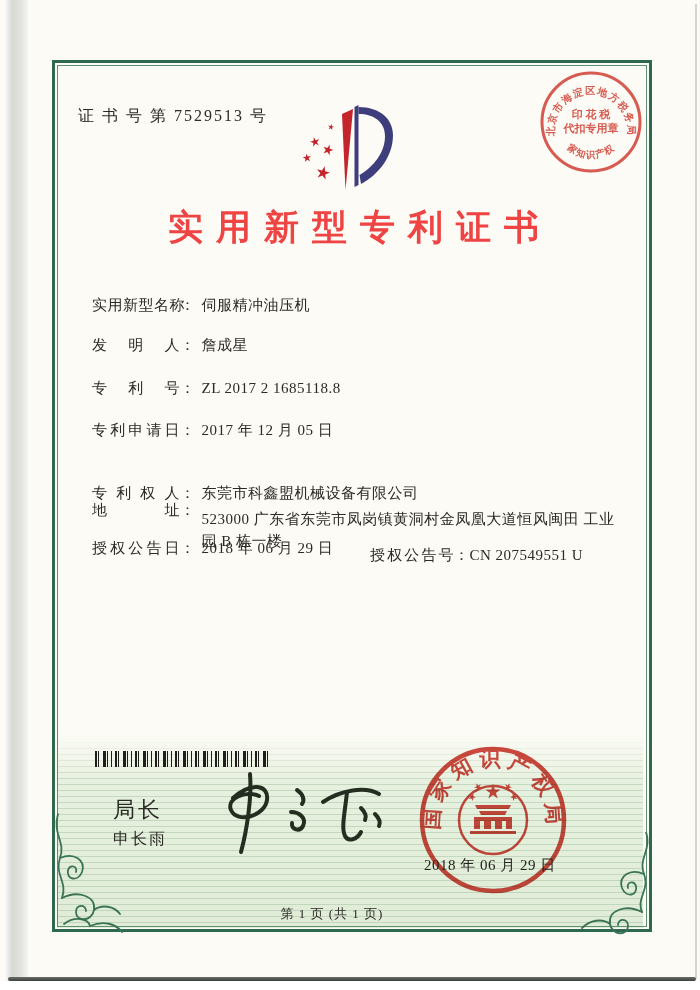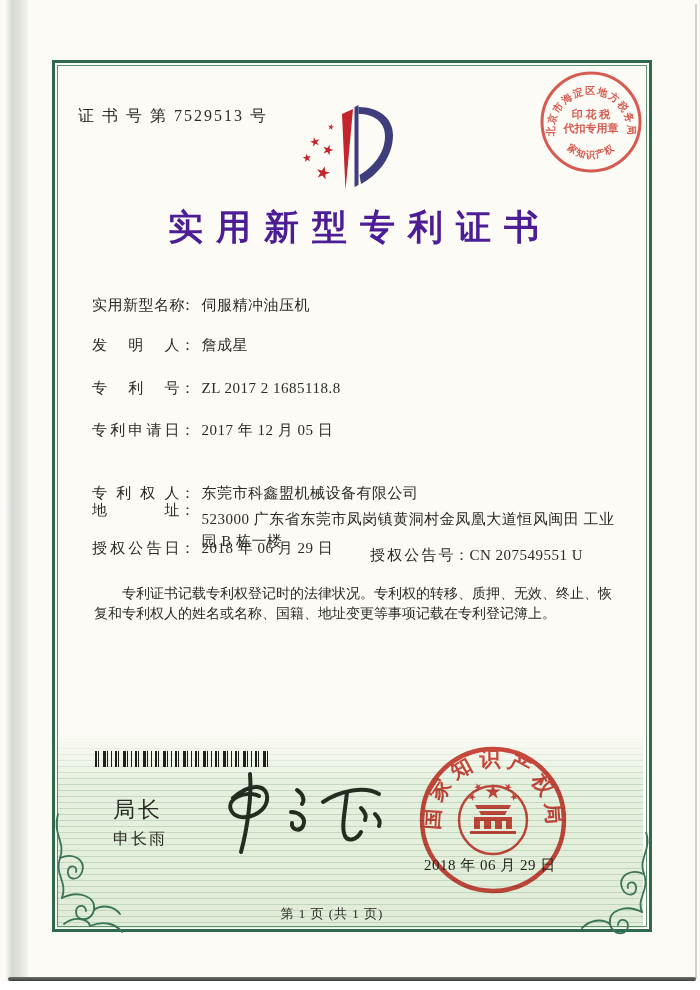--- a/index.html
+++ b/index.html
@@ -27,21 +27,21 @@
   .green-zone{position:absolute;left:57px;top:730px;width:586px;height:198px;
     background:
       repeating-linear-gradient(to bottom, rgba(140,178,140,.38) 0 1px, rgba(240,246,236,0) 1px 6px),
       linear-gradient(180deg,#e9f2e2,#e0ecd7);}
   .green-fade{position:absolute;left:57px;top:730px;width:586px;height:52px;
     background:linear-gradient(180deg,#fcfbf5 8%,rgba(252,251,245,0));}
 
   .abs{position:absolute;}
   .cert-no{left:78px;top:106px;font-size:16px;letter-spacing:2px;}
   .title{left:52px;top:204px;width:594px;text-align:center;font-size:35px;font-weight:bold;
-    letter-spacing:13px;padding-left:22px;box-sizing:border-box;color:#4c1d95;}
+    letter-spacing:13px;padding-left:22px;box-sizing:border-box;color:#ef4444;}
 
   .row{left:92px;font-size:15px;letter-spacing:.5px;white-space:nowrap;}
   .row .lbl{display:inline-block;width:88px;text-align:justify;text-align-last:justify;vertical-align:top;}
   .row .val{margin-left:6px;}
   .addr-val{display:inline-block;white-space:normal;width:428px;line-height:22px;vertical-align:top;margin-top:7px;}
   .row2{left:370px;font-size:15px;letter-spacing:.5px;white-space:nowrap;}
   .row2 .lbl{display:inline-block;width:84px;text-align:justify;text-align-last:justify;}
 
   .body-text{left:94px;top:584px;width:518px;font-size:14px;line-height:20px;text-align:justify;}
   .body-text p{margin:0 0 2px 0;text-indent:2em;}
@@ -132,21 +132,20 @@
   <span class="lbl">地址</span><span>：</span><span class="val addr-val">523000 广东省东莞市凤岗镇黄洞村金凤凰大道恒风闽田 工业园 B 栋一楼</span>
 </div>
 <div class="abs row" style="top:539px;">
   <span class="lbl">授权公告日</span><span>：</span><span class="val">2018 年 06 月 29 日</span>
 </div>
 <div class="abs row2" style="top:546px;">
   <span class="lbl">授权公告号</span><span>：</span><span class="val">CN 207549551 U</span>
 </div>
 
 <div class="abs body-text">
-  <p>专利证书记载专利权登记时的法律状况。专利权的转移、质押、无效、终止、恢复和专利权人的姓名或名称、国籍、地址变更等事项记载在专利登记簿上。</p>
 </div>
 
 <div class="abs barcode"></div>
 
 <div class="abs director-role">局长</div>
 <div class="abs director-name">申长雨</div>
 
 <svg class="abs" style="left:195px;top:768px;" width="200" height="95" viewBox="0 0 200 95">
   <g stroke="#232d20" stroke-width="4" fill="none" stroke-linecap="round" stroke-linejoin="round">
     <path d="M38,30 C56,14 74,16 72,32 C70,48 42,56 36,42 C31,30 52,22 64,28"></path>

